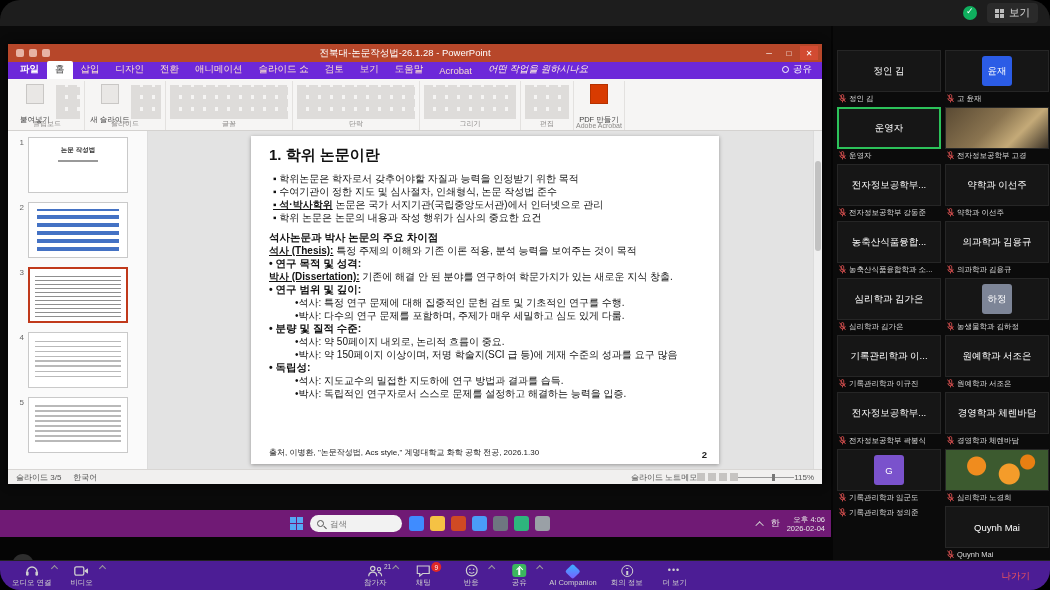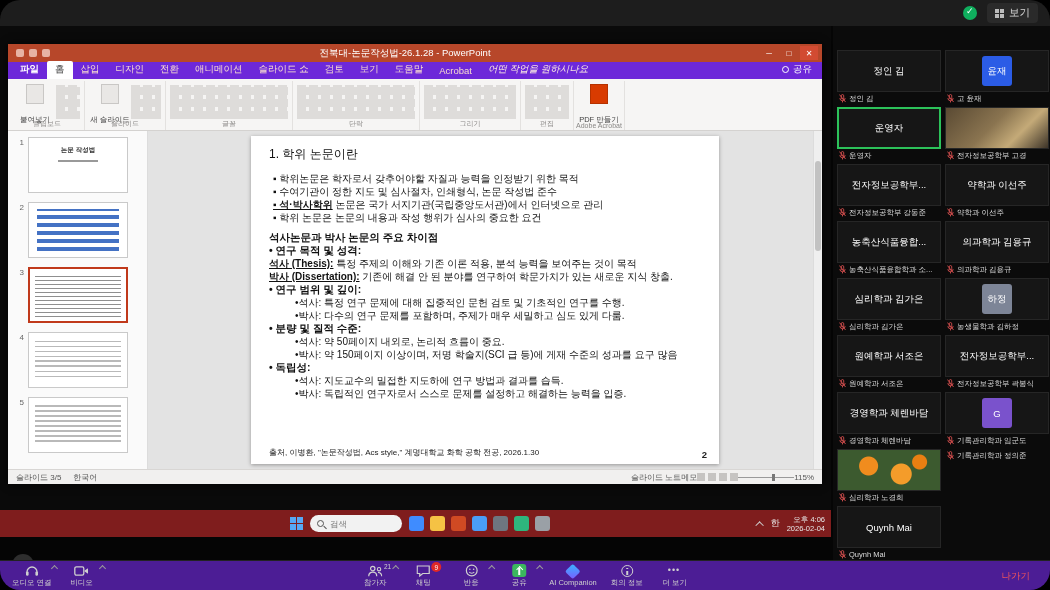--- a/index.html
+++ b/index.html
@@ -62,40 +62,40 @@
   .sel .thumb-box{border:2px solid #c0391b;}
   .thumb-label{position:absolute;left:0;right:0;top:8px;text-align:center;font-size:6.5px;color:#333;font-weight:bold;}
   .thumb-title .pat{position:absolute;left:30%;right:30%;top:22px;height:2px;background:#999;}
   .thumb-toc .pat{position:absolute;left:8px;right:8px;top:6px;bottom:6px;background:repeating-linear-gradient(0deg,#4472c4 0 4px,#fff 4px 8px);}
   .thumb-dense .pat{position:absolute;left:5px;right:5px;top:4px;bottom:4px;background:repeating-linear-gradient(0deg,#8f8f8f 0 1.5px,#fff 1.5px 4px);}
   .thumb-text .pat{position:absolute;left:6px;right:6px;top:6px;bottom:10px;background:repeating-linear-gradient(0deg,#b9b9b9 0 1.5px,#fff 1.5px 5px);}
 
   .slide-stage{flex:1;position:relative;overflow:hidden;}
   .slide{position:absolute;left:50%;transform:translateX(-50%);top:5px;width:468px;height:328px;background:#fff;box-shadow:0 1px 4px rgba(0,0,0,.35);padding:12px 14px 4px 18px;}
   .s-line{font-size:10px;line-height:13px;color:#111;}
-  .s-title{font-size:12px;font-weight:normal;margin-bottom:4px;}
+  .s-title{font-size:15px;font-weight:bold;margin-bottom:4px;}
   .s-gap{height:7px;}
   .s-bullet{padding-left:4px;}
   .s-h{font-weight:bold;font-size:10.5px;}
   .s-sub{padding-left:26px;}
   .s-line .lead{font-weight:bold;text-decoration:underline;}
   .slide-src{position:absolute;left:18px;bottom:6px;font-size:8px;color:#222;}
   .slide-page{position:absolute;right:12px;bottom:4px;font-size:9.5px;font-weight:bold;color:#222;}
   .vscroll{position:absolute;right:0;top:0;bottom:0;width:9px;background:#efefef;border-left:1px solid #dcdcdc;}
   .vscroll .vthumb{position:absolute;left:1px;right:1px;top:30px;height:90px;background:#c2c2c2;border-radius:3px;}
 
   .statusbar{height:15px;background:#f1f0ef;border-top:1px solid #d8d6d4;display:flex;align-items:center;padding:0 8px;font-size:8px;color:#555;gap:12px;}
   .statusbar .right{margin-left:auto;display:flex;align-items:center;}
   .viewics{display:flex;gap:3px;}
   .viewics i{width:8px;height:8px;background:#c6c4c2;display:inline-block;}
   .zslider{width:56px;height:1px;background:#9a9a9a;position:relative;}
   .zslider::after{content:"";position:absolute;left:60%;top:-3px;width:3px;height:7px;background:#777;}
 
   
-  .taskbar{position:absolute;left:0;top:484px;width:831px;height:27px;background:#7f1d1d;display:flex;align-items:center;}
+  .taskbar{position:absolute;left:0;top:484px;width:831px;height:27px;background:#701a75;display:flex;align-items:center;}
   .tb-center{position:absolute;left:290px;display:flex;align-items:center;gap:7px;}
   .startglyph{width:13px;height:13px;background:
      linear-gradient(#57a8f5,#57a8f5) 0 0/6px 6px no-repeat,
      linear-gradient(#57a8f5,#57a8f5) 7px 0/6px 6px no-repeat,
      linear-gradient(#57a8f5,#57a8f5) 0 7px/6px 6px no-repeat,
      linear-gradient(#57a8f5,#57a8f5) 7px 7px/6px 6px no-repeat;}
   .searchpill{width:92px;height:17px;border-radius:9px;background:#f2f2f2;display:flex;align-items:center;gap:4px;padding:0 7px;}
   .mag{width:7px;height:7px;border:1.3px solid #555;border-radius:50%;position:relative;flex:0 0 auto;}
   .mag::after{content:"";position:absolute;left:5px;top:6px;width:4px;height:1.3px;background:#555;transform:rotate(45deg);}
   .searchpill input{border:none;background:transparent;width:60px;font-size:8.5px;color:#333;outline:none;}
@@ -330,23 +330,23 @@
                 <div class="s-line s-bullet"><span class="lead"></span><span>▪ 수여기관이 정한 지도 및 심사절차, 인쇄형식, 논문 작성법 준수</span></div>
 
                 <div class="s-line s-bullet"><span class="lead">▪ 석·박사학위</span><span> 논문은 국가 서지기관(국립중앙도서관)에서 인터넷으로 관리</span></div>
 
                 <div class="s-line s-bullet"><span class="lead"></span><span>▪ 학위 논문은 논문의 내용과 작성 행위가 심사의 중요한 요건</span></div>
 
                 <div class="s-line s-gap"><span class="lead"></span><span></span></div>
 
                 <div class="s-line s-h"><span class="lead"></span><span>석사논문과 박사 논문의 주요 차이점</span></div>
 
+                <div class="s-line s-body"><span class="lead">석사 (Thesis):</span><span> 특정 주제의 이해와 기존 이론 적용, 분석 능력을 보여주는 것이 목적</span></div>
+
                 <div class="s-line s-h"><span class="lead"></span><span>• 연구 목적 및 성격:</span></div>
-
-                <div class="s-line s-body"><span class="lead">석사 (Thesis):</span><span> 특정 주제의 이해와 기존 이론 적용, 분석 능력을 보여주는 것이 목적</span></div>
 
                 <div class="s-line s-body"><span class="lead">박사 (Dissertation):</span><span> 기존에 해결 안 된 분야를 연구하여 학문가치가 있는 새로운 지식 창출.</span></div>
 
                 <div class="s-line s-h"><span class="lead"></span><span>• 연구 범위 및 깊이:</span></div>
 
                 <div class="s-line s-sub"><span class="lead"></span><span>•석사: 특정 연구 문제에 대해 집중적인 문헌 검토 및 기초적인 연구를 수행.</span></div>
 
                 <div class="s-line s-sub"><span class="lead"></span><span>•박사: 다수의 연구 문제를 포함하며, 주제가 매우 세밀하고 심도 있게 다룸.</span></div>
 
                 <div class="s-line s-h"><span class="lead"></span><span>• 분량 및 질적 수준:</span></div>
@@ -561,20 +561,33 @@
           <div class="p-label">
             <svg width="7" height="9" viewBox="0 0 8 10">
               <rect x="2.6" y="0.5" width="2.8" height="5" rx="1.4" fill="none" stroke="#e05252" stroke-width="1"></rect>
               <path d="M1 4.5a3 3 0 0 0 6 0M4 7.5v2" fill="none" stroke="#e05252" stroke-width="1"></path>
               <line x1="0.5" y1="0.5" x2="7.5" y2="9" stroke="#e05252" stroke-width="1"></line>
             </svg>
             <span>농생물학과 김하정</span>
           </div>
         </div>
 
+        <div class="p-cell">
+          <div class="p-tile t-name">
+            <span class="p-display">기록관리학과 이...</span>
+          </div>
+          <div class="p-label">
+            <svg width="7" height="9" viewBox="0 0 8 10">
+              <rect x="2.6" y="0.5" width="2.8" height="5" rx="1.4" fill="none" stroke="#e05252" stroke-width="1"></rect>
+              <path d="M1 4.5a3 3 0 0 0 6 0M4 7.5v2" fill="none" stroke="#e05252" stroke-width="1"></path>
+              <line x1="0.5" y1="0.5" x2="7.5" y2="9" stroke="#e05252" stroke-width="1"></line>
+            </svg>
+            <span>기록관리학과 이규진</span>
+          </div>
+        </div>
 
         <div class="p-cell">
           <div class="p-tile t-name">
             <span class="p-display">원예학과 서조은</span>
           </div>
           <div class="p-label">
             <svg width="7" height="9" viewBox="0 0 8 10">
               <rect x="2.6" y="0.5" width="2.8" height="5" rx="1.4" fill="none" stroke="#e05252" stroke-width="1"></rect>
               <path d="M1 4.5a3 3 0 0 0 6 0M4 7.5v2" fill="none" stroke="#e05252" stroke-width="1"></path>
               <line x1="0.5" y1="0.5" x2="7.5" y2="9" stroke="#e05252" stroke-width="1"></line>

